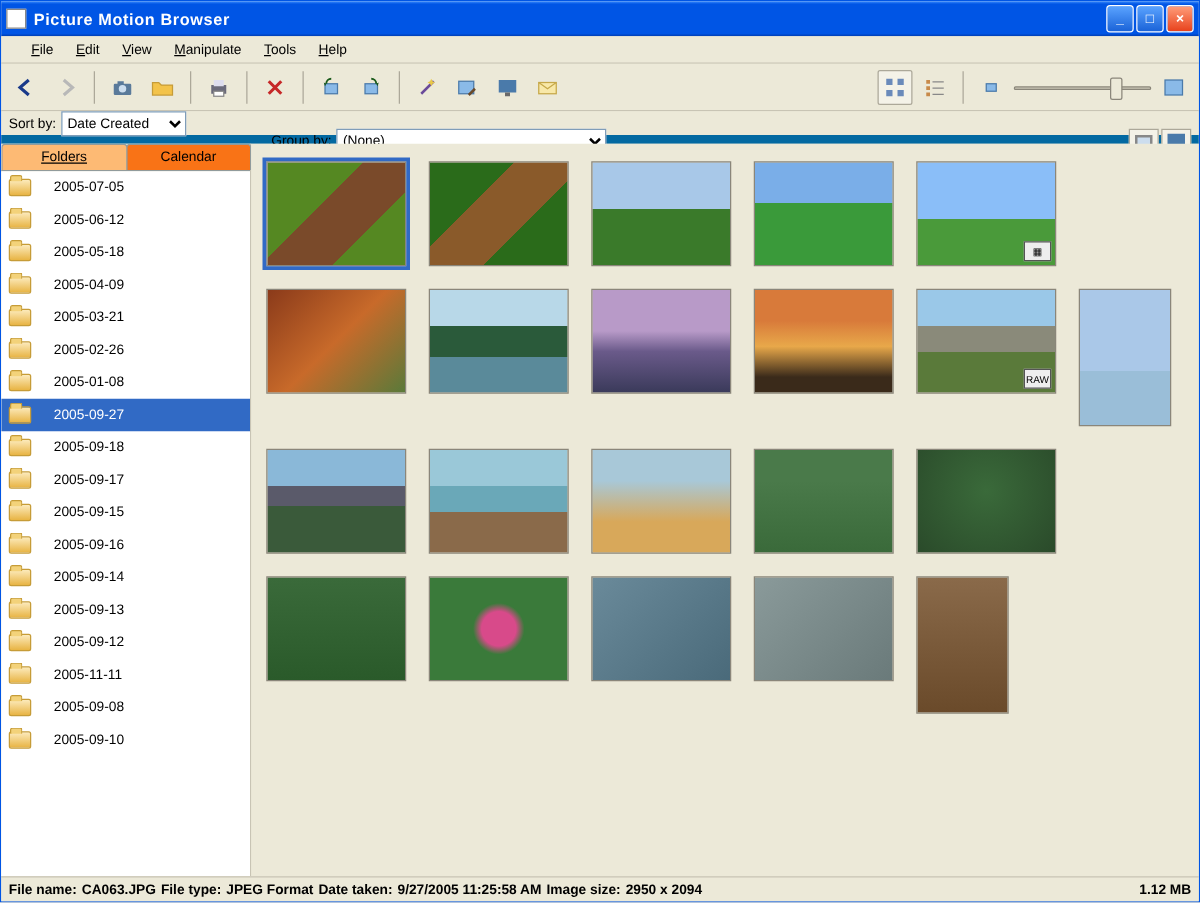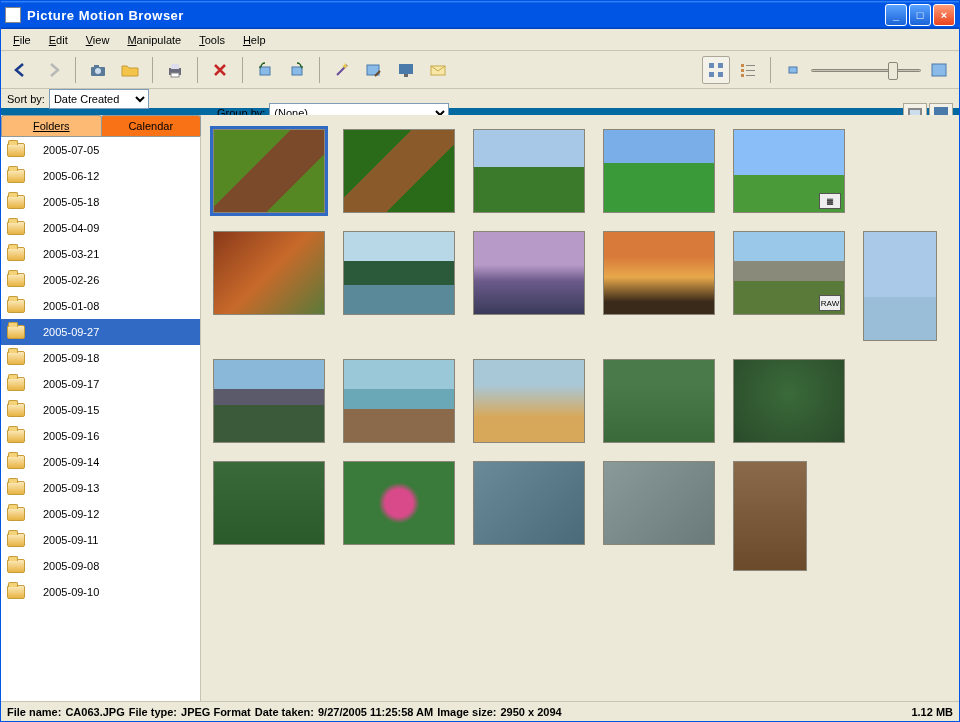--- a/index.html
+++ b/index.html
@@ -5,37 +5,37 @@
 *{box-sizing:border-box;margin:0;padding:0;font-family:Tahoma,Arial,sans-serif;font-size:11px;}
 body{background:#ece9d8;overflow:hidden;}
 .window{width:960px;height:722px;display:flex;flex-direction:column;border:1px solid #0055e5;}
 .titlebar{height:28px;background:linear-gradient(to bottom,#3b8cff 0%,#0055e5 8%,#0055e5 92%,#003db0 100%);display:flex;align-items:center;color:#fff;padding:0 4px;}
 .titlebar .app-icon{width:16px;height:16px;background:#fff;border:1px solid #888;margin-right:6px;}
 .titlebar .title{flex:1;font-weight:bold;font-size:13px;letter-spacing:.5px;}
 .win-btns{display:flex;gap:2px;}
 .win-btn{width:22px;height:22px;border:1px solid #fff;border-radius:3px;display:flex;align-items:center;justify-content:center;font-weight:bold;color:#fff;}
 .win-min,.win-max{background:linear-gradient(to bottom,#5aa3ff,#1a63d8);}
 .win-close{background:linear-gradient(to bottom,#ff9d7a,#e8421c);}
-.menubar{height:22px;background:#ece9d8;border-bottom:1px solid #c8c4b4;display:flex;align-items:center;padding:0 4px;gap:2px;}
+.menubar{height:22px;background:#ece9d8;border-bottom:1px solid #c8c4b4;display:flex;align-items:center;padding:0 16px;gap:2px;}
 .menu-item{padding:2px 8px;cursor:default;}
 .menu-item span{text-decoration:underline;}
 .toolbar{height:38px;background:#ece9d8;border-bottom:1px solid #c8c4b4;display:flex;align-items:center;padding:0 6px;gap:4px;}
 .tbtn{width:28px;height:28px;display:flex;align-items:center;justify-content:center;border:1px solid transparent;border-radius:2px;}
 .tsep{width:1px;height:26px;background:#aca899;margin:0 4px;}
 .tspacer{flex:1;}
 .tbtn.active{border:1px solid #aca899;background:#f4f2e8;}
 .slider{width:110px;height:20px;position:relative;}
 .slider-track{position:absolute;top:9px;left:0;right:0;height:3px;background:#c8c4b4;border:1px solid #8a867a;border-radius:2px;}
 .slider-thumb{position:absolute;top:2px;left:70%;width:10px;height:18px;background:#ece9d8;border:1px solid #8a867a;border-radius:2px;}
 .subbar{height:26px;background:#ece9d8;border-bottom:7px solid #0369a1;display:flex;align-items:center;padding:0 6px;}
 .sub-left{width:200px;display:flex;align-items:center;gap:4px;}
 .sub-right{flex:1;display:flex;align-items:center;gap:4px;padding-left:10px;margin-top:28px;}
 select{font-size:11px;height:20px;border:1px solid #7f9db9;background:#fff;}
 .sel-sort{width:100px;}
-.sel-group{width:180px;}
+.sel-group{width:216px;}
 .body{flex:1;display:flex;min-height:0;}
 .sidebar{width:200px;border-right:1px solid #c8c4b4;display:flex;flex-direction:column;background:#ece9d8;}
 .tabs{height:22px;display:flex;border-bottom:1px solid #919b9c;}
 .tab{flex:1;display:flex;align-items:center;justify-content:center;border:1px solid #919b9c;border-bottom:none;background:#f97316;margin-right:-1px;border-top-left-radius:3px;border-top-right-radius:3px;}
 .tab.active{background:#fdba74;position:relative;z-index:1;text-decoration:underline;}
 .folder-list{flex:1;overflow-y:scroll;background:#fff;}
 .folder-row{display:flex;align-items:center;height:26px;padding:0 6px;gap:18px;cursor:default;}
 .folder-row.selected{background:#316ac5;color:#fff;}
 .folder-ic{width:18px;height:14px;background:linear-gradient(to bottom,#fceabb,#e8b444);border:1px solid #c69c38;border-radius:2px;position:relative;}
 .folder-ic:before{content:"";position:absolute;top:-4px;left:0;width:8px;height:4px;background:#f3d27a;border:1px solid #c69c38;border-bottom:none;border-radius:2px 2px 0 0;}
@@ -303,21 +303,21 @@
           <div class="folder-row">
             <div class="folder-ic"></div>
             <span>2005-09-13</span>
           </div>
           <div class="folder-row">
             <div class="folder-ic"></div>
             <span>2005-09-12</span>
           </div>
           <div class="folder-row">
             <div class="folder-ic"></div>
-            <span>2005-09-11</span>
+            <span>2005-11-11</span>
           </div>
           <div class="folder-row">
             <div class="folder-ic"></div>
             <span>2005-09-08</span>
           </div>
           <div class="folder-row">
             <div class="folder-ic"></div>
             <span>2005-09-10</span>
           </div>
         </div>

